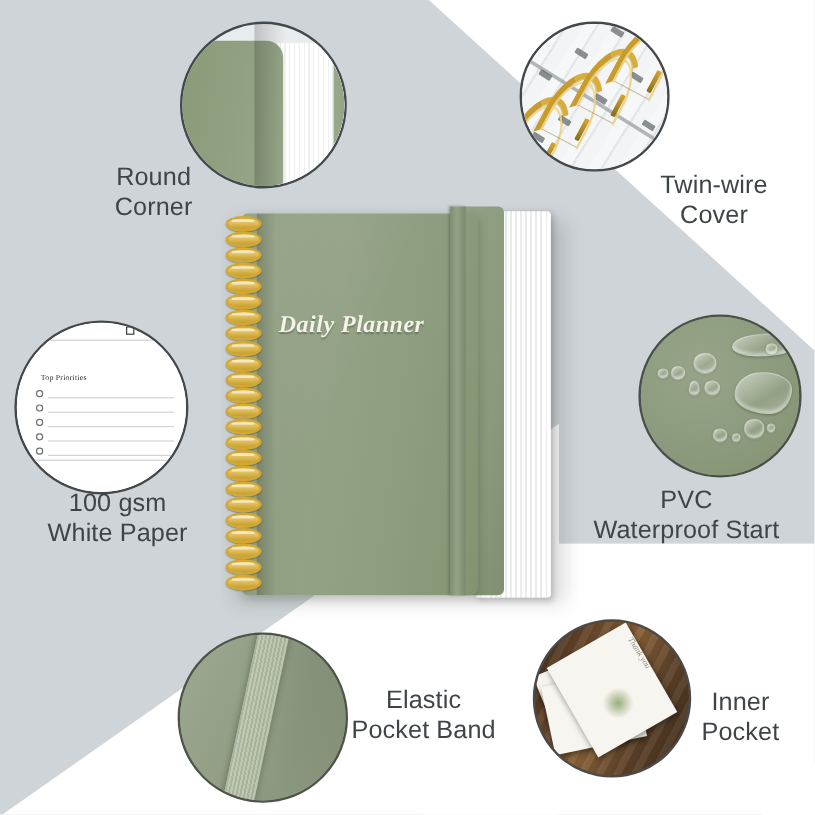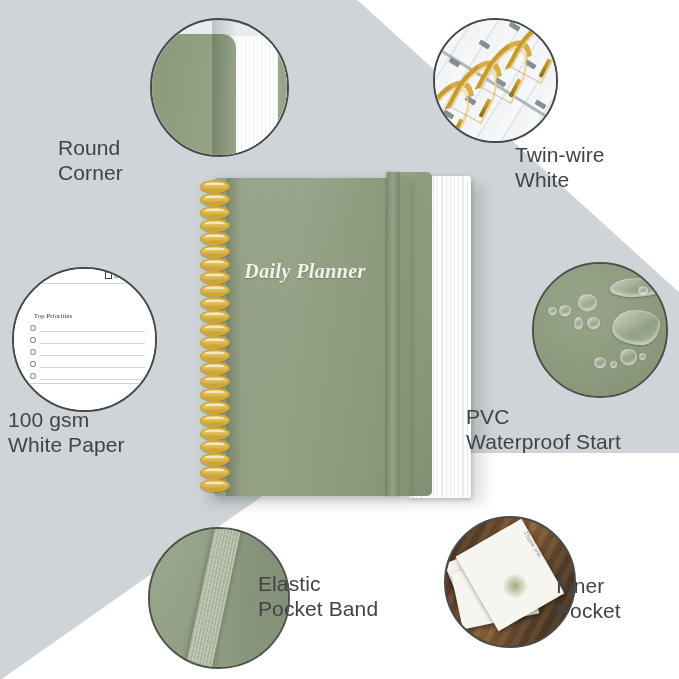--- a/index.html
+++ b/index.html
@@ -34,21 +34,21 @@
     overflow:hidden;
     box-sizing:border-box;
     background:#ffffff;
   }
 
   
   .callout{
     position:absolute;color:#3f4447;font-size:21px;line-height:1.18;
     letter-spacing:.1px;white-space:pre-line;
   }
-  .callout.c{text-align:left;}
+  .callout.c{text-align:center;}
   .headline{
     position:absolute;color:#474d50;font-weight:bold;font-size:30px;
     line-height:1.06;text-align:center;white-space:pre-line;
   }
 
   
   #inset-round{left:150px;top:18px;width:139px;height:139px;background:#e9ecee;}
   .rc-cover{
     position:absolute;left:-14px;top:14px;width:98px;height:150px;
     background:linear-gradient(100deg,#8a9a78 0%,#90a080 55%,#9aa98c 100%);
@@ -191,21 +191,21 @@
   .ip-leaf{
     position:absolute;width:26px;height:26px;border-radius:50%;
     background:radial-gradient(circle at 50% 50%,rgba(138,160,104,.85),rgba(138,160,104,0) 70%);
   }
   .ip-script{
     position:absolute;font-family:"Liberation Serif", serif;font-style:italic;
     font-size:7px;color:#8d8b80;
   }
 
   
-  #notebook{position:absolute;left:196px;top:172px;width:290px;height:330px;}
+  #notebook{position:absolute;left:184px;top:172px;width:290px;height:330px;}
   .nb-shadow{
     position:absolute;left:10px;top:12px;width:278px;height:320px;
     background:rgba(60,70,60,.16);filter:blur(7px);border-radius:6px;
   }
   .nb-backpages{
     position:absolute;left:213px;top:4px;width:62px;height:322px;
     background:repeating-linear-gradient(90deg,#ffffff 0 3px,#e9ebec 3px 4.2px);
     box-shadow:1px 2px 5px rgba(0,0,0,.22);
     border-radius:0 3px 3px 0;
   }
@@ -333,21 +333,21 @@
         <div class="coil-leg" style="left: 20px; top: 98px;"></div>
         <div class="coil" style="left: 22px; top: 38px;"></div>
         <div class="coil-leg" style="left: 48px; top: 78px;"></div>
         <div class="coil" style="left: 52px; top: 18px;"></div>
         <div class="coil-leg" style="left: 78px; top: 58px;"></div>
         <div class="coil" style="left: 82px; top: -2px;"></div>
         <div class="coil-leg" style="left: 108px; top: 38px;"></div>
       </div>
   </div>
   <div class="callout c" style="left:515px;top:143px;width:160px;">Twin-wire
-White</div>
+Cover</div>
 
   <div class="inset" id="inset-plan">
     <div class="dp-sheet">
       <div class="dp-rule-top"></div>
       <div class="dp-sub">Top Priorities</div>
       <div class="dp-lines" id="plan-lines">
           <div class="dp-line">
             <span class="bullet"></span>
             <span class="rule"></span>
           </div>

